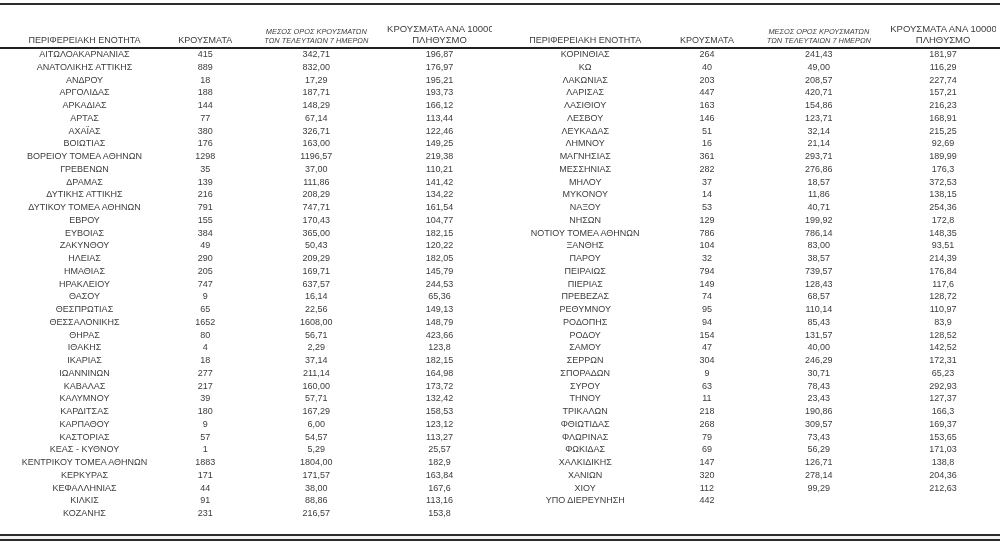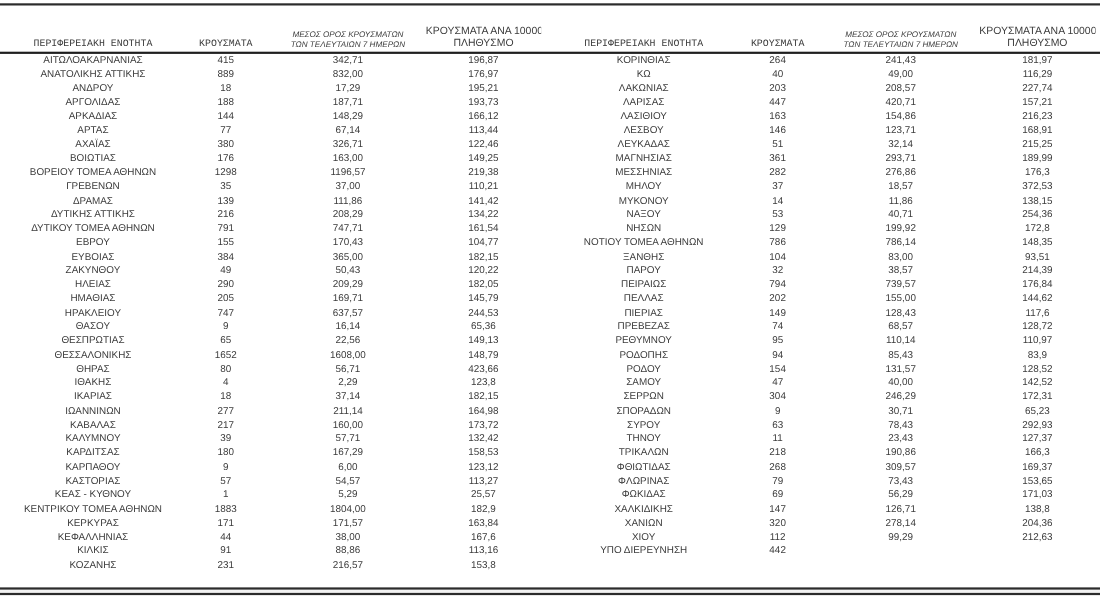--- a/index.html
+++ b/index.html
@@ -56,21 +56,21 @@
   table.cases-table th {
     font-weight: normal;
     vertical-align: bottom;
     text-align: center;
     height: 31px;
     padding: 0 0 3px 0;
     color: #3c3c3c;
     white-space: nowrap;
     overflow: hidden;
   }
-  th.th-0, th.th-1 { font-size: 9px;   line-height: 10px; font-family: Liberation Mono, monospace; }
+  th.th-0, th.th-1 { font-size: 9px;   line-height: 10px; }
   th.th-2          { font-size: 7.4px; line-height: 8.5px; font-style: italic; }
   th.th-3          { font-size: 9.5px; line-height: 10.5px; }
 
   table.cases-table td {
     font-size: 9px;
     height: 12.75px;
     line-height: 12.75px;
     padding: 0;
     text-align: center;
     white-space: nowrap;
@@ -403,20 +403,26 @@
             <td>123,71</td>
             <td>168,91</td>
           </tr>
           <tr>
             <td>ΛΕΥΚΑΔΑΣ</td>
             <td>51</td>
             <td>32,14</td>
             <td>215,25</td>
           </tr>
           <tr>
+            <td>ΛΗΜΝΟΥ</td>
+            <td>16</td>
+            <td>21,14</td>
+            <td>92,69</td>
+          </tr>
+          <tr>
             <td>ΜΑΓΝΗΣΙΑΣ</td>
             <td>361</td>
             <td>293,71</td>
             <td>189,99</td>
           </tr>
           <tr>
             <td>ΜΕΣΣΗΝΙΑΣ</td>
             <td>282</td>
             <td>276,86</td>
             <td>176,3</td>
@@ -463,26 +469,20 @@
             <td>38,57</td>
             <td>214,39</td>
           </tr>
           <tr>
             <td>ΠΕΙΡΑΙΩΣ</td>
             <td>794</td>
             <td>739,57</td>
             <td>176,84</td>
           </tr>
           <tr>
-            <td>ΠΕΛΛΑΣ</td>
-            <td>202</td>
-            <td>155,00</td>
-            <td>144,62</td>
-          </tr>
-          <tr>
             <td>ΠΙΕΡΙΑΣ</td>
             <td>149</td>
             <td>128,43</td>
             <td>117,6</td>
           </tr>
           <tr>
             <td>ΠΡΕΒΕΖΑΣ</td>
             <td>74</td>
             <td>68,57</td>
             <td>128,72</td>

